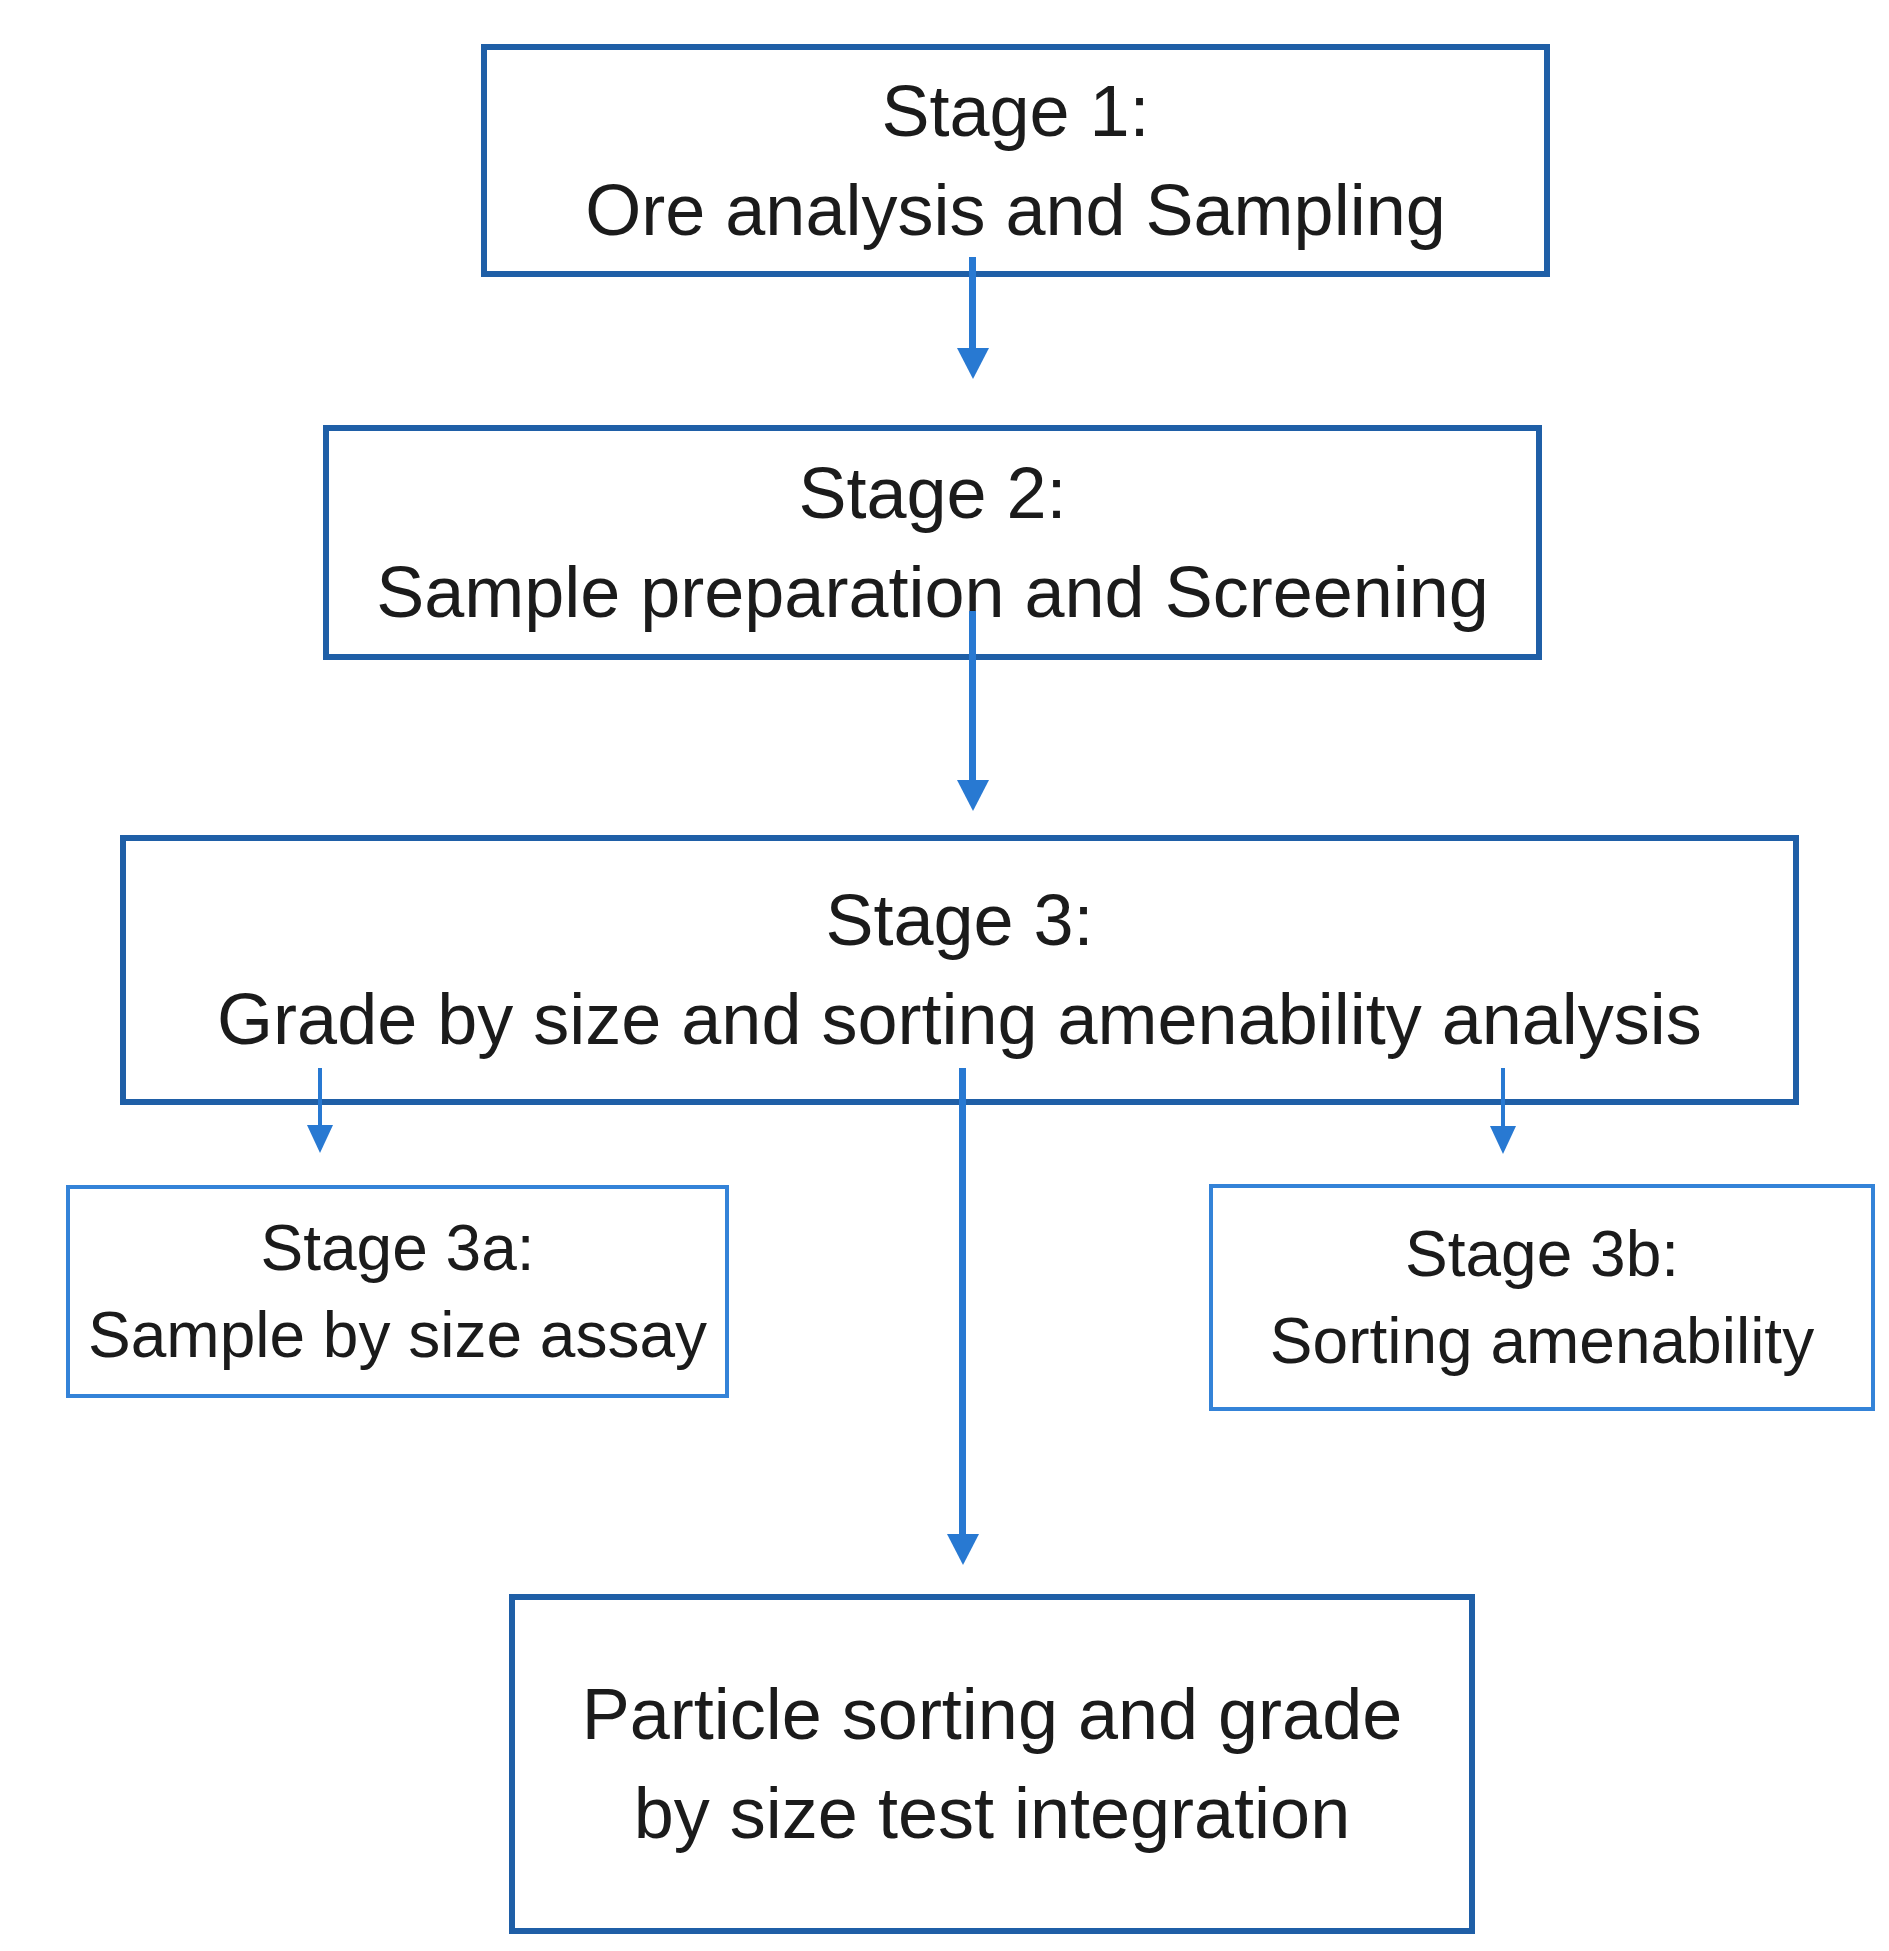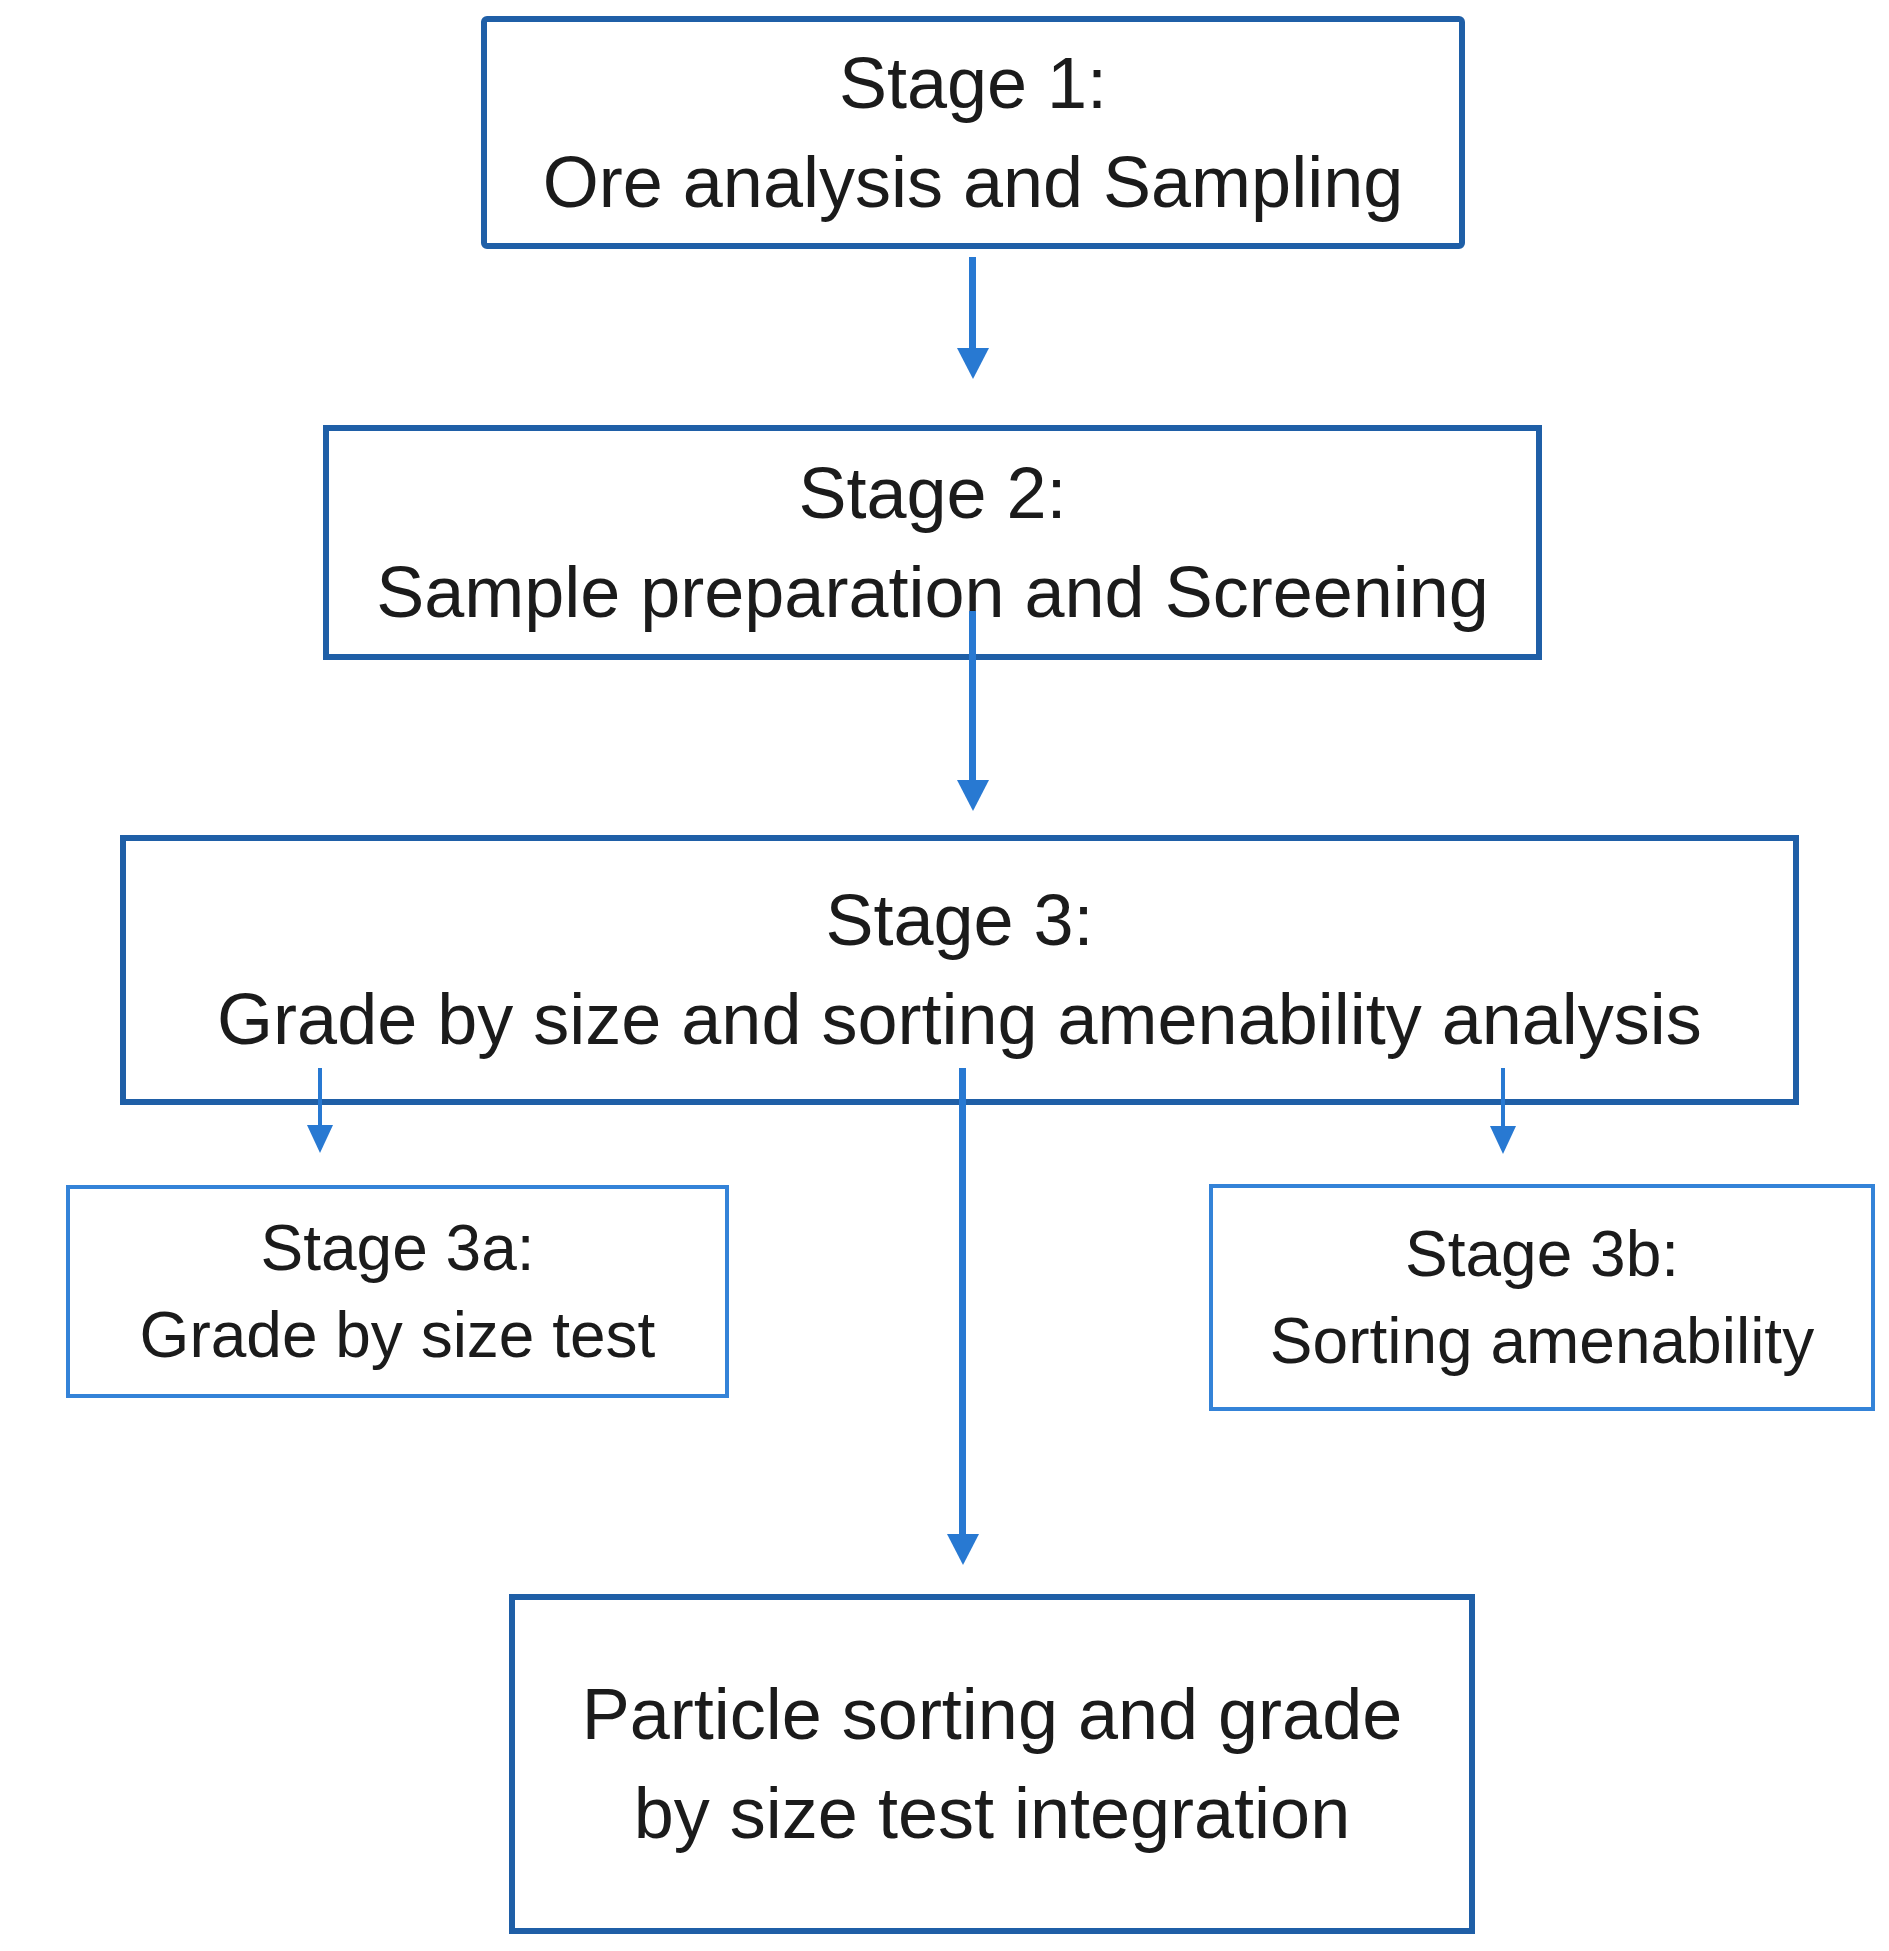--- a/index.html
+++ b/index.html
@@ -61,21 +61,21 @@
     border-right: 16.4px solid transparent;
     border-top: 31px solid var(--arrow);
   }
   .arrow.thin .stem { width: 3.3px; }
   .arrow.thin .head {
     border-left-width: 13px;
     border-right-width: 13px;
     border-top-width: 28px;
   }
   
-  #stage1  { left: 481px;  top: 16px;   width: 984px; height: 233px; border-radius: 6px; }
+  #stage1  { left: 481px;  top: 44px;   width: 1069px; height: 233px; }
   #stage2  { left: 323px;  top: 377px;  width: 1219px; height: 235px; margin-top: 48px; }
   #stage3  { left: 120px;  top: 835px; width: 1679px; height: 270px; }
   #stage3a { left: 26px;   top: 1185px; width: 663px;  height: 213px; margin-left: 40px; }
   #stage3b { left: 1209px; top: 1184px; width: 666px;  height: 227px; text-align: right; }
   #stage4  { left: 509px;  top: 1594px; width: 966px; height: 340px; }
   
   #arrow-1-2  { left: 956px; top: 257px;  width: 33px; height: 122px; }
   #arrow-2-3  { left: 956px; top: 611px;  width: 33px; height: 200px; }
   #arrow-3-3a { left: 307px;  top: 1068px; width: 26px; height: 85px; }
   #arrow-3-4  { left: 946px; top: 1068px; width: 33px; height: 497px; }
@@ -121,21 +121,21 @@
     <div class="head"></div>
   </div>
 
   <div class="arrow thin" id="arrow-3-3b">
     <div class="stem"></div>
     <div class="head"></div>
   </div>
 
   <div class="box small" id="stage3a">
     <div class="line">Stage 3a:</div>
-    <div class="line">Grade by size test</div>
+    <div class="line">Sample by size assay</div>
   </div>
 
   <div class="box small" id="stage3b">
     <div class="line">Stage 3b:</div>
     <div class="line">Sorting amenability</div>
   </div>
 
   <div class="box" id="stage4">
     <div class="line">Particle sorting and grade</div>
     <div class="line">by size test integration</div>

